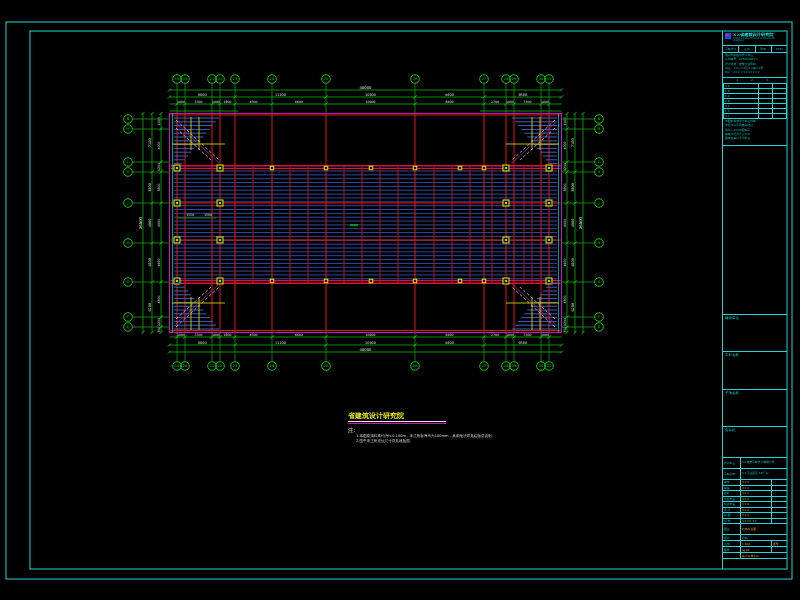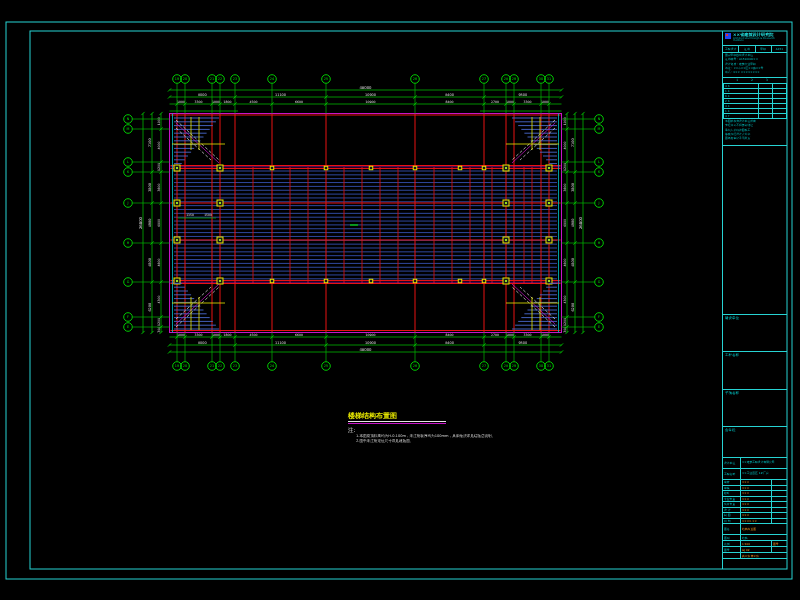--- a/index.html
+++ b/index.html
@@ -526,21 +526,21 @@
       <line x1="594.7" y1="282" x2="561.5" y2="282" stroke="#00b400" stroke-width="0.7"></line>
       <circle cx="599" cy="317" r="4.3" fill="none" stroke="#00e000" stroke-width="0.9"></circle>
       <text x="599" y="318.3" fill="#00e000" font-size="3.4" text-anchor="middle" font-family="DejaVu Sans, sans-serif">F</text>
       <line x1="594.7" y1="317" x2="561.5" y2="317" stroke="#00b400" stroke-width="0.7"></line>
       <circle cx="599" cy="327" r="4.3" fill="none" stroke="#00e000" stroke-width="0.9"></circle>
       <text x="599" y="328.3" fill="#00e000" font-size="3.4" text-anchor="middle" font-family="DejaVu Sans, sans-serif">E</text>
       <line x1="594.7" y1="327" x2="561.5" y2="327" stroke="#00b400" stroke-width="0.7"></line>
     </svg>
 
   <div id="notes">
-    <div id="notes-title">楼梯结构布置图</div>
+    <div id="notes-title">省建筑设计研究院</div>
     <div class="uline" style="background:#e8e8e8"></div>
     <div class="uline" style="background:#c814c8"></div>
     <div id="notes-label">注:</div>
     <div class="noteitem">1.本图梁顶标高均为H-0.100m，未注明板厚均为100mm，具体做法详见结施总说明。</div>
     <div class="noteitem">2.图中未注明定位尺寸详见建施图。</div>
   </div>
 
   <div id="titleblock">
     <div class="sec" style="height:15px">
       <div id="tb-header">

